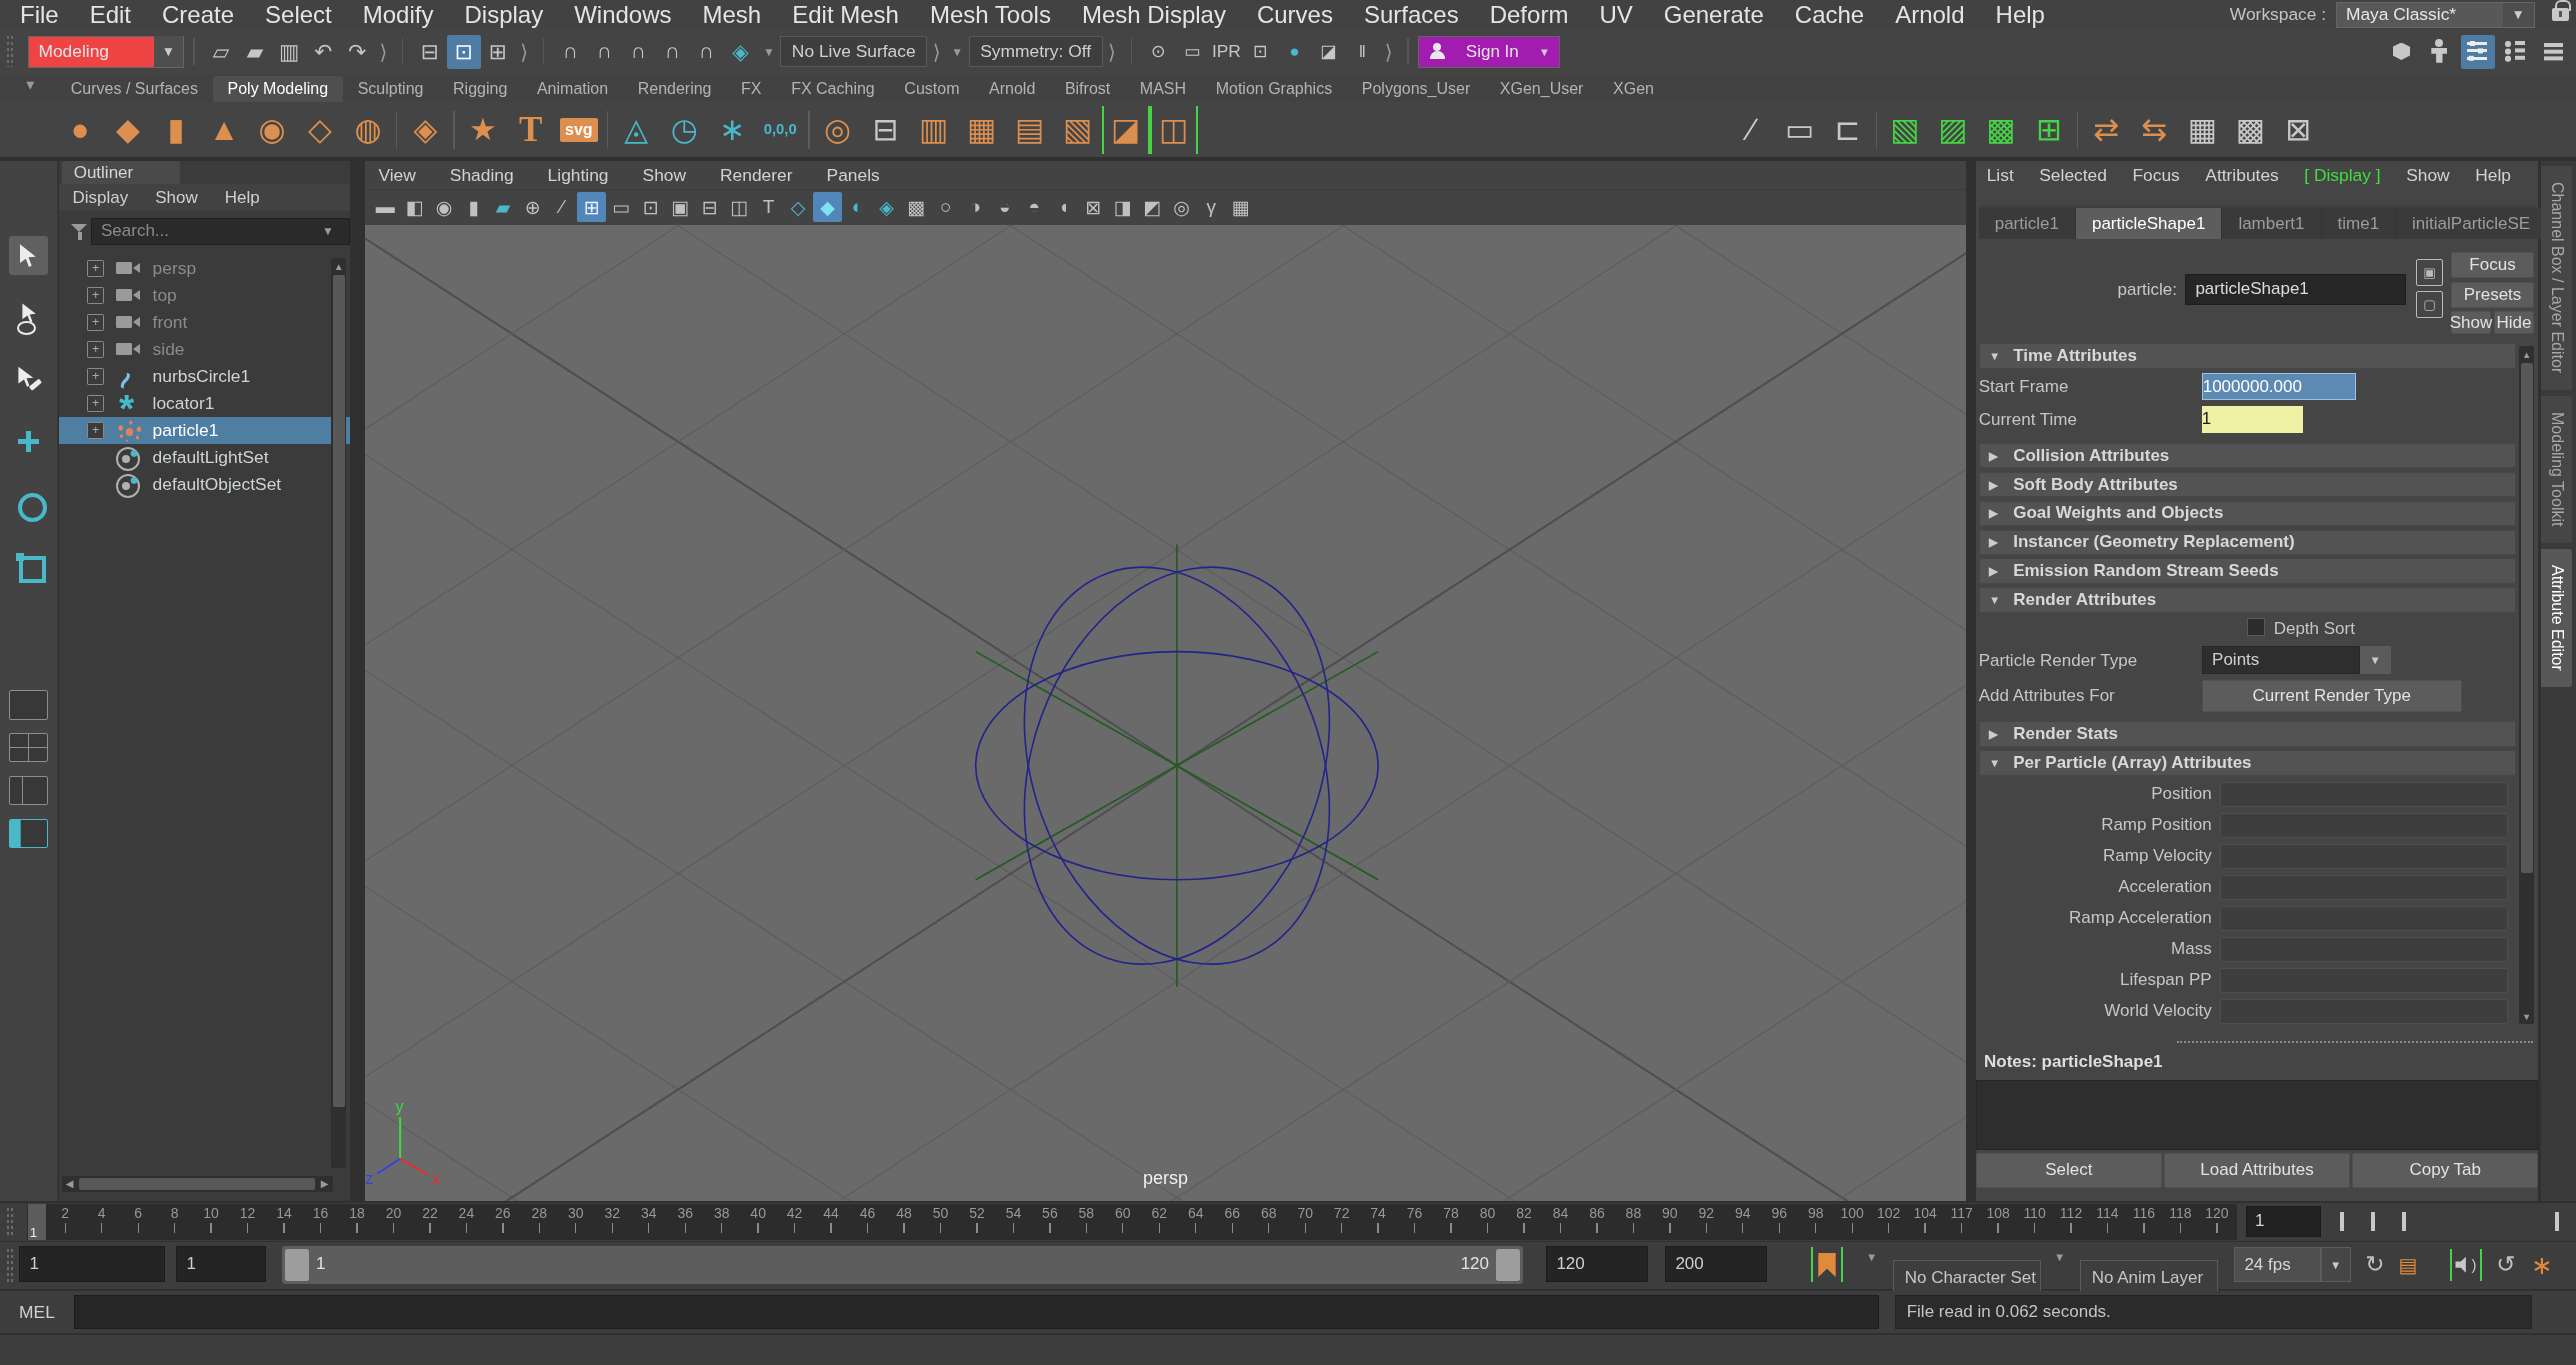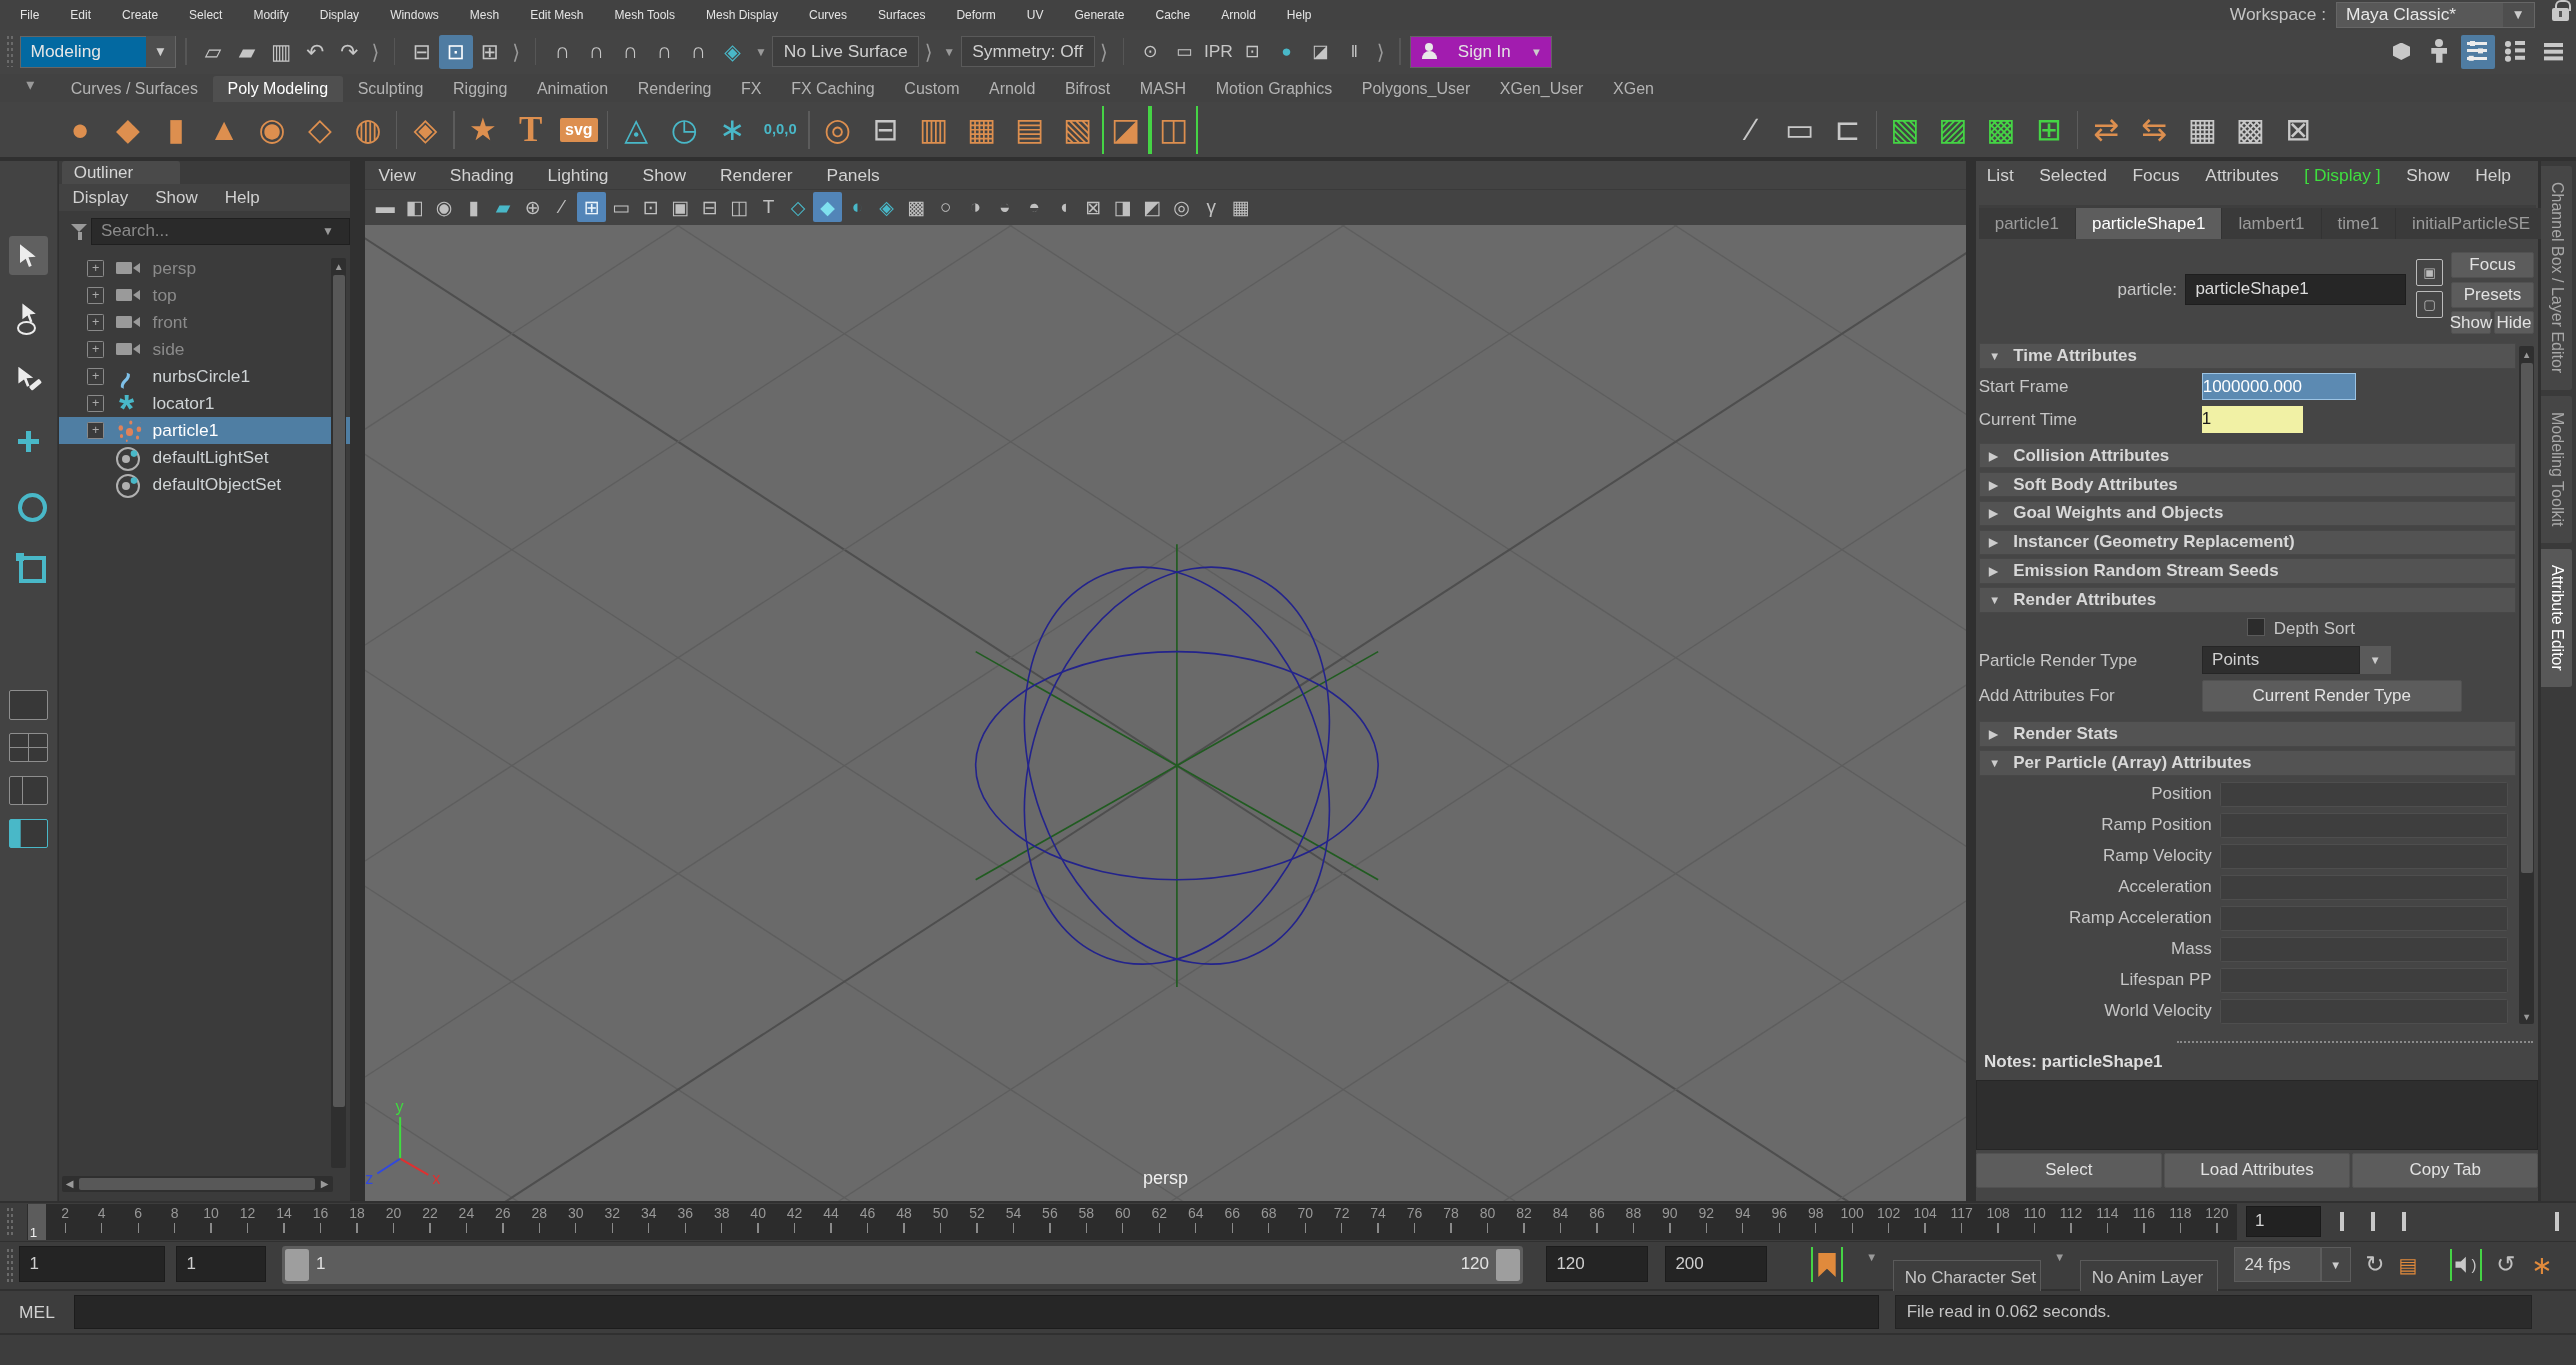--- a/index.html
+++ b/index.html
@@ -3,32 +3,32 @@
 <meta charset="utf-8">
 <style>
   *{box-sizing:border-box;margin:0;padding:0}
   html,body{width:2576px;height:1365px;overflow:hidden}
   body{background:#303030;font-family:"Liberation Sans",sans-serif;color:#cccccc;position:relative;font-size:17px}
   .row{position:absolute;left:0;width:2576px}
   .flex{display:flex;align-items:center}
   .vsep{width:1.3px;height:27px;background:#565656;margin:0 9.4px}
   .grip{width:6.7px;height:70%;background:repeating-linear-gradient(to bottom,#6a6a6a 0 2.7px,transparent 2.7px 6px),repeating-linear-gradient(to bottom,#6a6a6a 0 2.7px,transparent 2.7px 6px);background-size:2px 100%,2px 100%;background-position:0 0,4px 0;background-repeat:repeat-y;margin:0 6.7px}
   
-  #menubar{top:0;height:29.5px;background:#424242;display:flex;align-items:center;gap:31px;padding-left:20px;font-size:12px;color:#e4e4e4}
+  #menubar{top:0;height:29.5px;background:#424242;display:flex;align-items:center;gap:31px;padding-left:20px;font-size:24px;color:#e4e4e4}
   #menubar .menu-item{cursor:default;white-space:nowrap}
   #workspace{position:absolute;right:6.7px;top:0;height:29.5px;display:flex;align-items:center;gap:9.4px}
   #workspace .ws-label{color:#c4c4c4;font-size:17.4px}
   #workspace .ws-select{width:199px;height:25.5px;background:#585858;border:0.7px solid #666;display:flex;align-items:center;justify-content:space-between;padding-left:9.4px;color:#e8e8e8;font-size:17.4px}
   #workspace .ws-arrow{width:31px;height:24px;background:#4e4e4e;display:flex;align-items:center;justify-content:center;color:#ccc;font-size:13.4px}
   .lock{position:relative;width:17.4px;height:13.4px;background:#c8c8c8;border-radius:2px;margin-left:8px}
   .lock::before{content:"";position:absolute;left:2.7px;top:-8px;width:12px;height:9.4px;border:2.7px solid #c8c8c8;border-bottom:none;border-radius:6px 6px 0 0}
   .lock::after{content:"";position:absolute;left:7.4px;top:3.4px;width:2.7px;height:6px;background:#555}
   
   #statusline{top:29.5px;height:44px;background:#444444;display:flex;align-items:center}
-  .menuset{width:156px;height:32px;background:#0369a1;border:0.7px solid #666;display:flex;align-items:center;justify-content:space-between;padding-left:9.4px;margin-left:0;font-size:17.4px;color:#e6e6e6}
+  .menuset{width:156px;height:32px;background:#ef4444;border:0.7px solid #666;display:flex;align-items:center;justify-content:space-between;padding-left:9.4px;margin-left:8px;font-size:17.4px;color:#e6e6e6}
   .menuset .ms-arrow{width:29.5px;height:31px;background:#4e4e4e;display:flex;align-items:center;justify-content:center;font-size:13.4px;color:#ccc}
   .sl-icon{width:34px;height:34px;display:flex;align-items:center;justify-content:center;font-size:21.5px;color:#c6c6c6;border-radius:2.7px;flex:none}
   .sl-icon.active{background:#4f7ca2;color:#fff}
   .sl-icon .g{pointer-events:none}
   .expander{color:#9a9a9a;font-size:20px;margin:0 5.4px}
   .sl-field{height:31px;background:#3e3e3e;border:0.7px solid #5a5a5a;display:flex;align-items:center;padding:0 10.7px;color:#d0d0d0;font-size:17.4px;white-space:nowrap}
   .signin{height:32px;background:#a21caf;border:0.7px solid #636363;display:flex;align-items:center;gap:20px;padding:0 9.4px;color:#e4e4e4}
   .person{position:relative;width:17.4px;height:17.4px}
   .person::before{content:"";position:absolute;left:4.7px;top:0;width:8px;height:8px;border-radius:50%;background:#e8e8e8}
   .person::after{content:"";position:absolute;left:1.3px;top:8.7px;width:14.8px;height:8px;border-radius:7.4px 7.4px 0 0;background:#e8e8e8}

